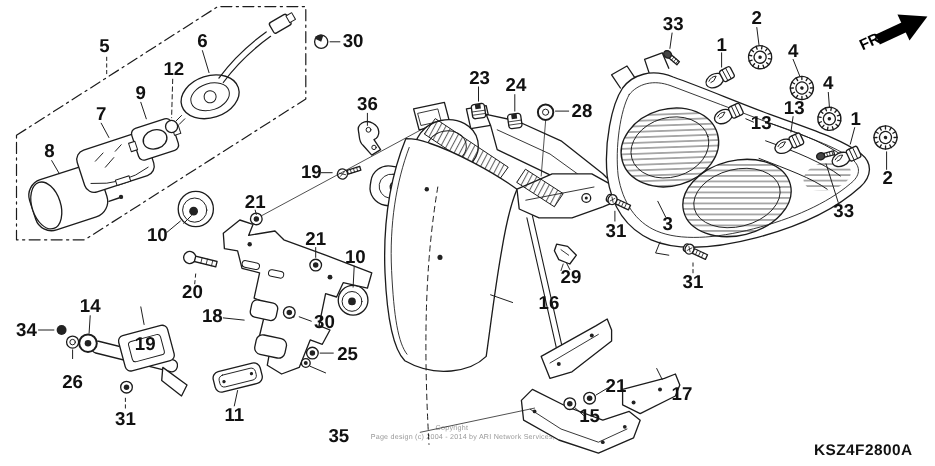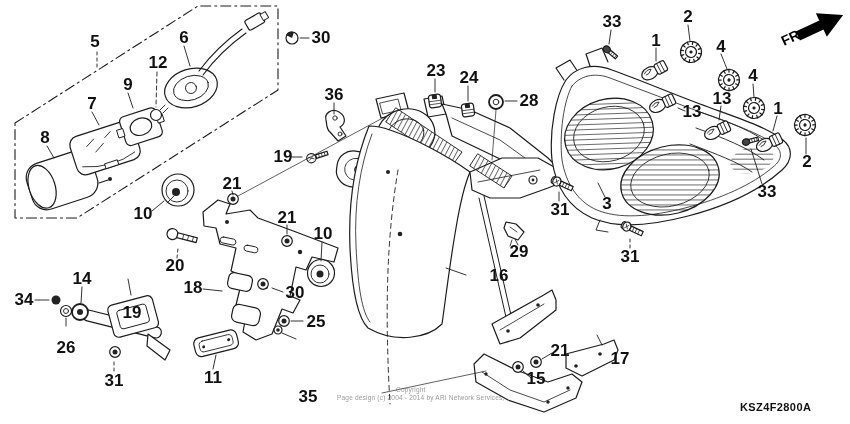--- a/index.html
+++ b/index.html
@@ -7,21 +7,21 @@
          font-family:"Liberation Sans",sans-serif;}
   #watermark{position:absolute;left:0;top:0;width:850px;height:424px;z-index:1;}
   .wm{position:absolute;color:#9a9a9a;font-size:6.5px;letter-spacing:.2px;white-space:nowrap;}
   #wm1{left:396px;top:386px;}
   #wm2{left:337px;top:394px;}
   svg.diagram{position:absolute;left:0;top:0;z-index:2;}
   #callouts{position:absolute;left:0;top:0;width:850px;height:424px;z-index:3;pointer-events:none;}
   .callout{position:absolute;transform:translate(-50%,-50%);
            font-weight:bold;font-size:17px;color:#111;white-space:nowrap;}
   #diagram-code{position:absolute;left:740px;top:401px;z-index:3;
-                font-weight:bold;font-size:11px;color:#111;letter-spacing:.4px;}
+                font-weight:bold;font-size:14px;color:#111;letter-spacing:.4px;}
 </style>
 </head>
 <body>
 
 <div id="stage">
 
   <div id="watermark">
     <div class="wm" id="wm1">Copyright</div>
     <div class="wm" id="wm2">Page design (c) 2004 - 2014 by ARI Network Services, In</div>
   </div>

